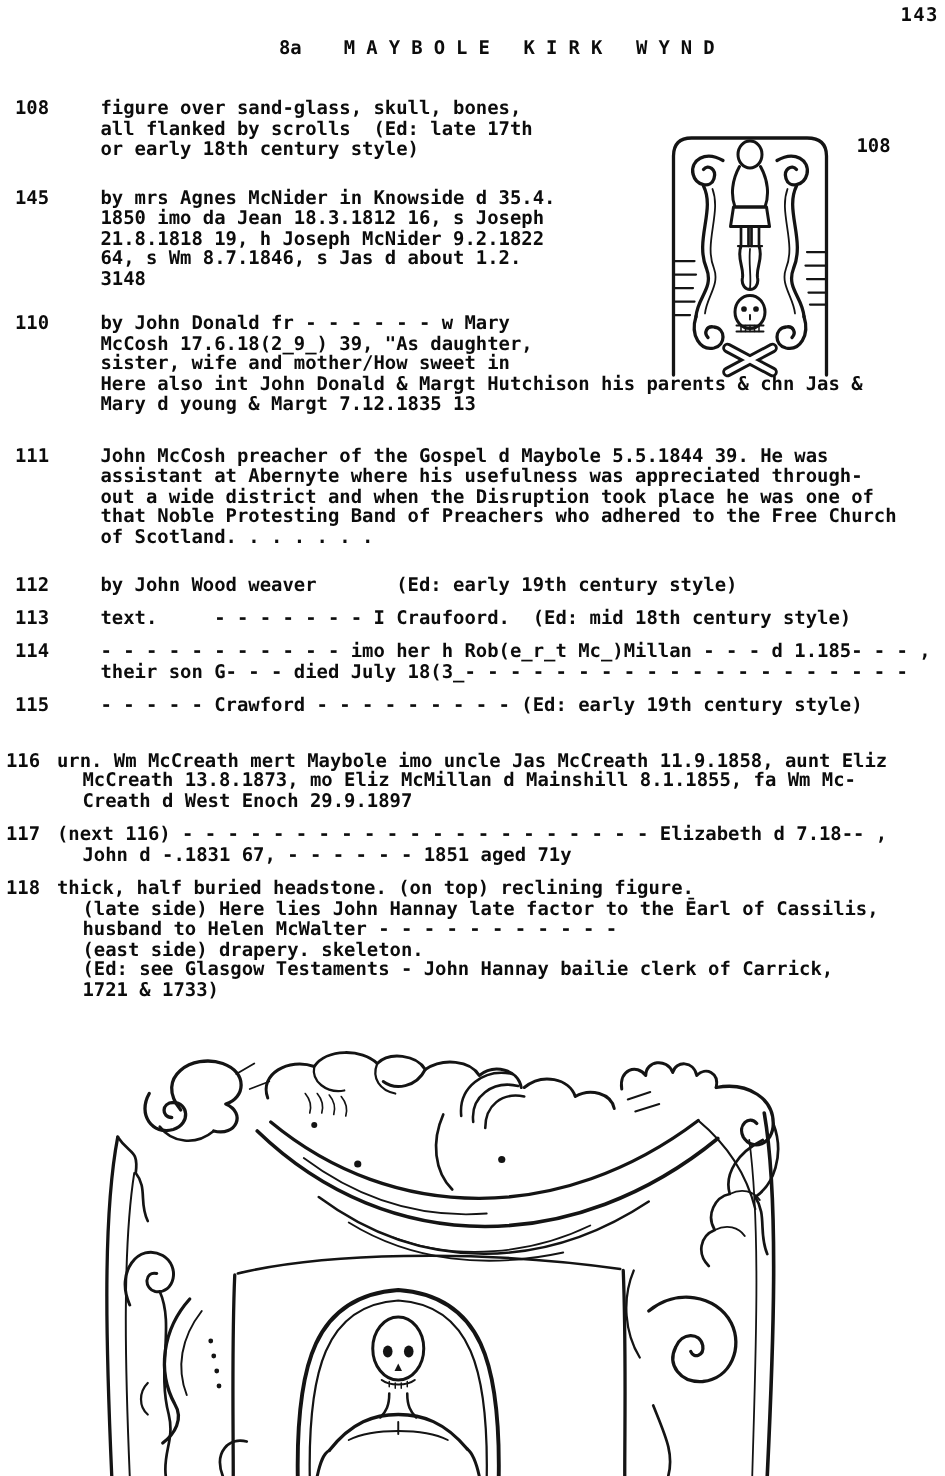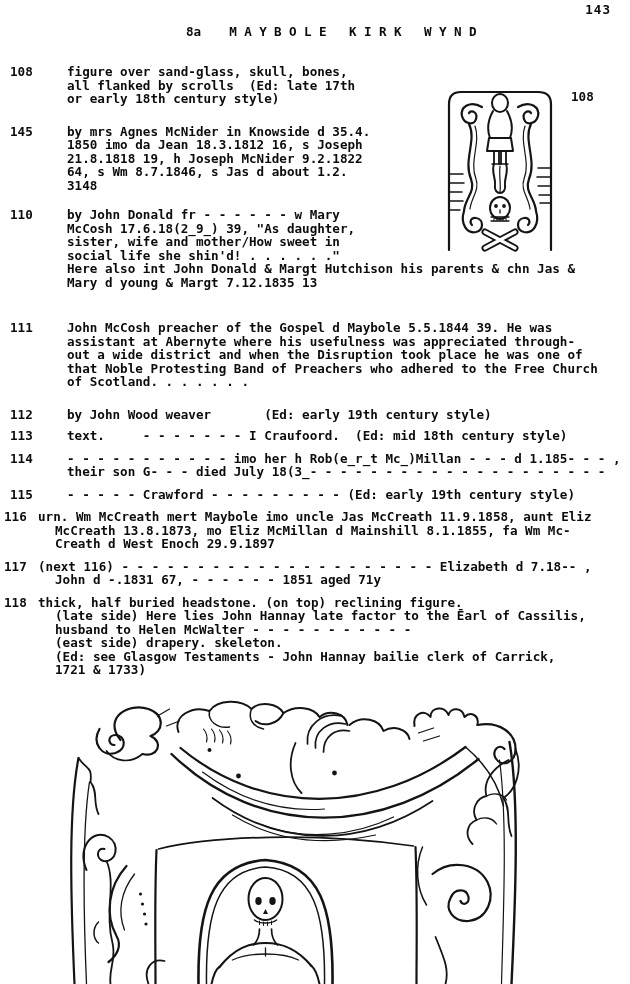--- a/index.html
+++ b/index.html
@@ -2,41 +2,41 @@
 <html><head>
 <meta charset="utf-8">
 <style>
   html,body{margin:0;padding:0;}
   body{
     width:630px;height:984px;position:relative;overflow:hidden;
     background:#ffffff;color:#0c0c0c;
     font-family:"DejaVu Sans Mono", monospace;
     font-weight:700;font-size:12.6px;line-height:13.5px;
   }
-  #page-number{position:absolute;top:3px;right:19px;letter-spacing:1px;}
+  #page-number{position:absolute;top:3px;right:4px;letter-spacing:1px;}
   #title-row{position:absolute;top:25px;left:186px;white-space:pre;}
   #section-label{margin-right:28px;}
   #page-title{letter-spacing:7.4px;text-align:right;}
   #entries{position:absolute;top:65px;left:0;right:0;}
   .entry{position:relative;}
   .entry .enum{position:absolute;top:0;}
   .entry.indent .enum{left:10px;}
   .entry.indent .lines{margin-left:67px;}
   .entry.flush .enum{left:4px;}
   .entry.flush .lines{margin-left:55px;}
   .entry.flush .lines .line:first-child{text-indent:-17px;}
   .line{white-space:pre;}
   #entries .entry:nth-child(1){margin-bottom:19px;}
   #entries .entry:nth-child(2){margin-bottom:16px;}
-  #entries .entry:nth-child(3){margin-bottom:32px;}
+  #entries .entry:nth-child(3){margin-bottom:21px;}
   #entries .entry:nth-child(4){margin-bottom:19px;}
   #entries .entry:nth-child(5){margin-bottom:8px;}
   #entries .entry:nth-child(6){margin-bottom:9px;}
   #entries .entry:nth-child(7){margin-bottom:9px;}
-  #entries .entry:nth-child(8){margin-bottom:9px;}
+  #entries .entry:nth-child(8){margin-bottom:23px;}
   #entries .entry:nth-child(9){margin-bottom:9px;}
   #entries .entry:nth-child(10){margin-bottom:9px;}
   #fig-108{position:absolute;left:444px;top:86px;width:112px;height:168px;}
   #fig-108-label{position:absolute;left:571px;top:90px;}
   #fig-118{position:absolute;left:62px;top:698px;width:498px;height:286px;}
   svg{display:block;}
   svg *{stroke-linecap:round;stroke-linejoin:round;}
 </style>
 </head>
 <body>
@@ -65,21 +65,20 @@
           <div class="line">64, s Wm 8.7.1846, s Jas d about 1.2.</div>
           <div class="line">3148</div>
         </div>
   </div>
       <div class="entry indent">
     <span class="enum">110</span>
     <div class="lines">
           <div class="line">by John Donald fr - - - - - - w Mary</div>
           <div class="line">McCosh 17.6.18(2̲9̲) 39, "As daughter,</div>
           <div class="line">sister, wife and mother/How sweet in</div>
-          <div class="line">social life she shin'd! . . . . . ."</div>
           <div class="line">Here also int John Donald &amp; Margt Hutchison his parents &amp; chn Jas &amp;</div>
           <div class="line">Mary d young &amp; Margt 7.12.1835 13</div>
         </div>
   </div>
       <div class="entry indent">
     <span class="enum">111</span>
     <div class="lines">
           <div class="line">John McCosh preacher of the Gospel d Maybole 5.5.1844 39. He was</div>
           <div class="line">assistant at Abernyte where his usefulness was appreciated through-</div>
           <div class="line">out a wide district and when the Disruption took place he was one of</div>

